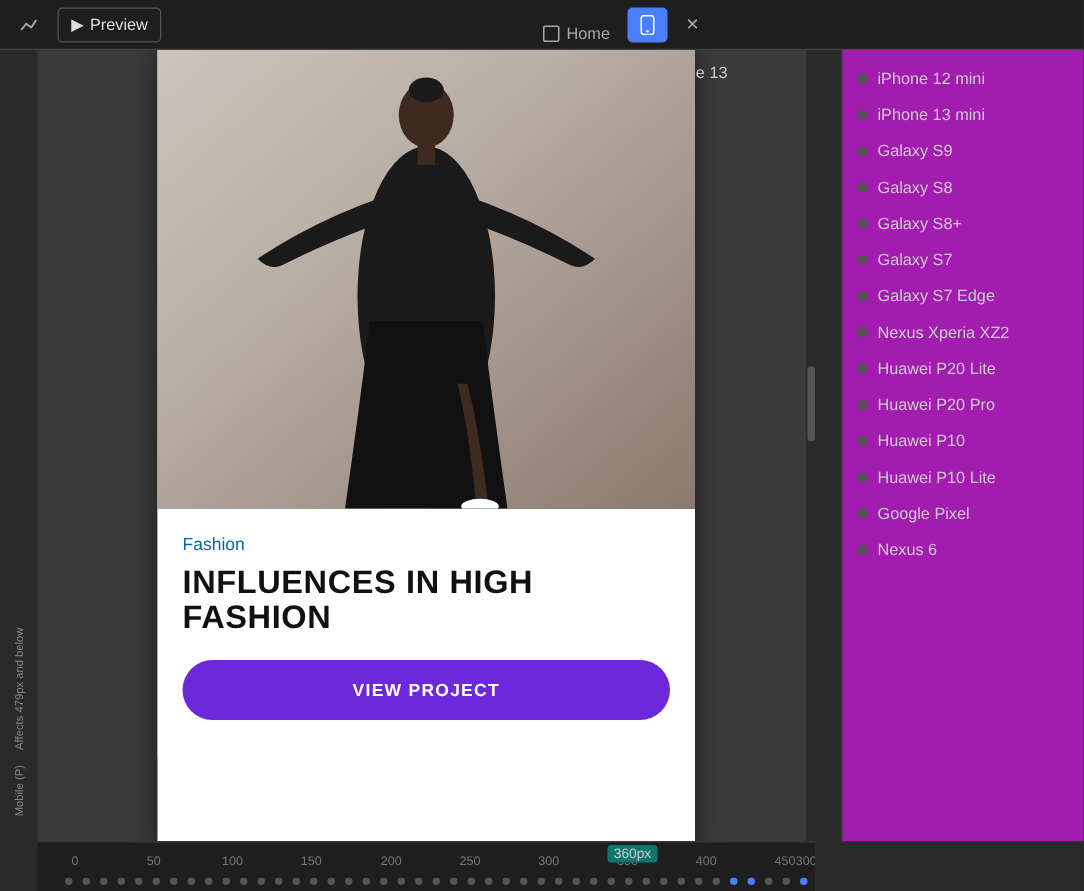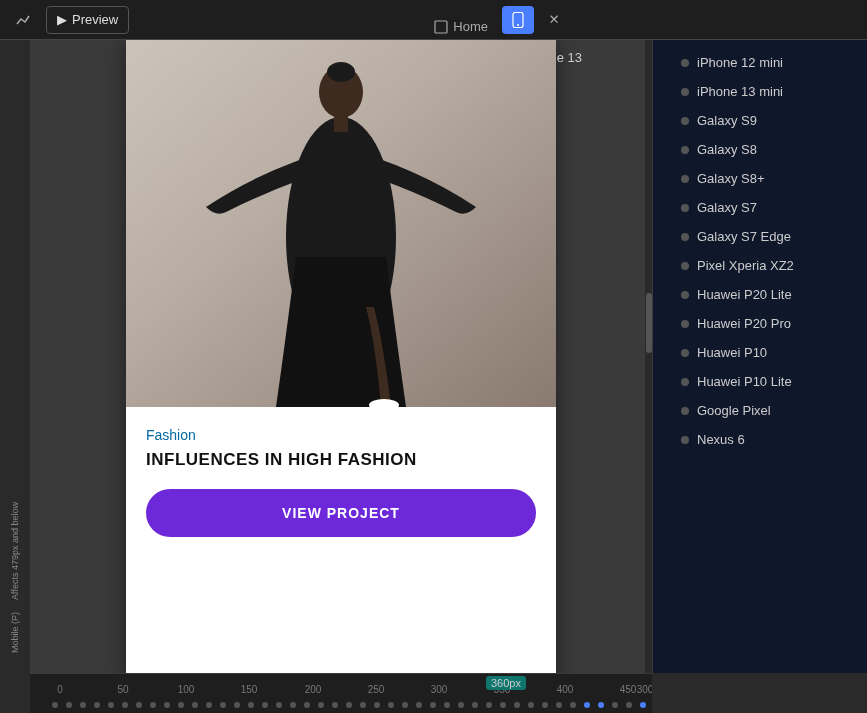--- a/index.html
+++ b/index.html
@@ -149,21 +149,21 @@
       padding: 20px 20px 30px 20px;
       background: white;
     }
     .fashion-category {
       font-size: 14px;
       color: #0369a1;
       margin-bottom: 8px;
       font-weight: 400;
     }
     .fashion-title {
-      font-size: 17px;
+      font-size: 26px;
       font-weight: 800;
       color: #111;
       letter-spacing: 0.5px;
       margin-bottom: 20px;
       line-height: 1.1;
     }
     .view-project-btn {
       display: block;
       width: 100%;
       padding: 16px;
@@ -176,26 +176,26 @@
       letter-spacing: 1px;
       cursor: pointer;
       text-align: center;
     }
 
     
     .right-panel {
       position: absolute;
       top: 40px;
       right: 0;
-      width: 215px;
+      width: 194px;
       bottom: 40px;
-      background: #0f172a;
+      background: #a21caf;
       border-left: 1px solid #3a3a3a;
       overflow-y: auto;
-      padding: 8px 16px;
+      padding: 8px 0;
     }
     .device-item {
       display: flex;
       align-items: center;
       padding: 7px 12px;
       cursor: pointer;
       gap: 8px;
       color: #ccc;
       font-size: 13px;
     }
@@ -398,21 +398,21 @@
     <div class="device-item">
       <div class="device-dot"></div>
       <span>Galaxy S7</span>
     </div>
     <div class="device-item">
       <div class="device-dot"></div>
       <span>Galaxy S7 Edge</span>
     </div>
     <div class="device-item">
       <div class="device-dot"></div>
-      <span>Pixel Xperia XZ2</span>
+      <span>Nexus Xperia XZ2</span>
     </div>
     <div class="device-item">
       <div class="device-dot"></div>
       <span>Huawei P20 Lite</span>
     </div>
     <div class="device-item">
       <div class="device-dot"></div>
       <span>Huawei P20 Pro</span>
     </div>
     <div class="device-item">

